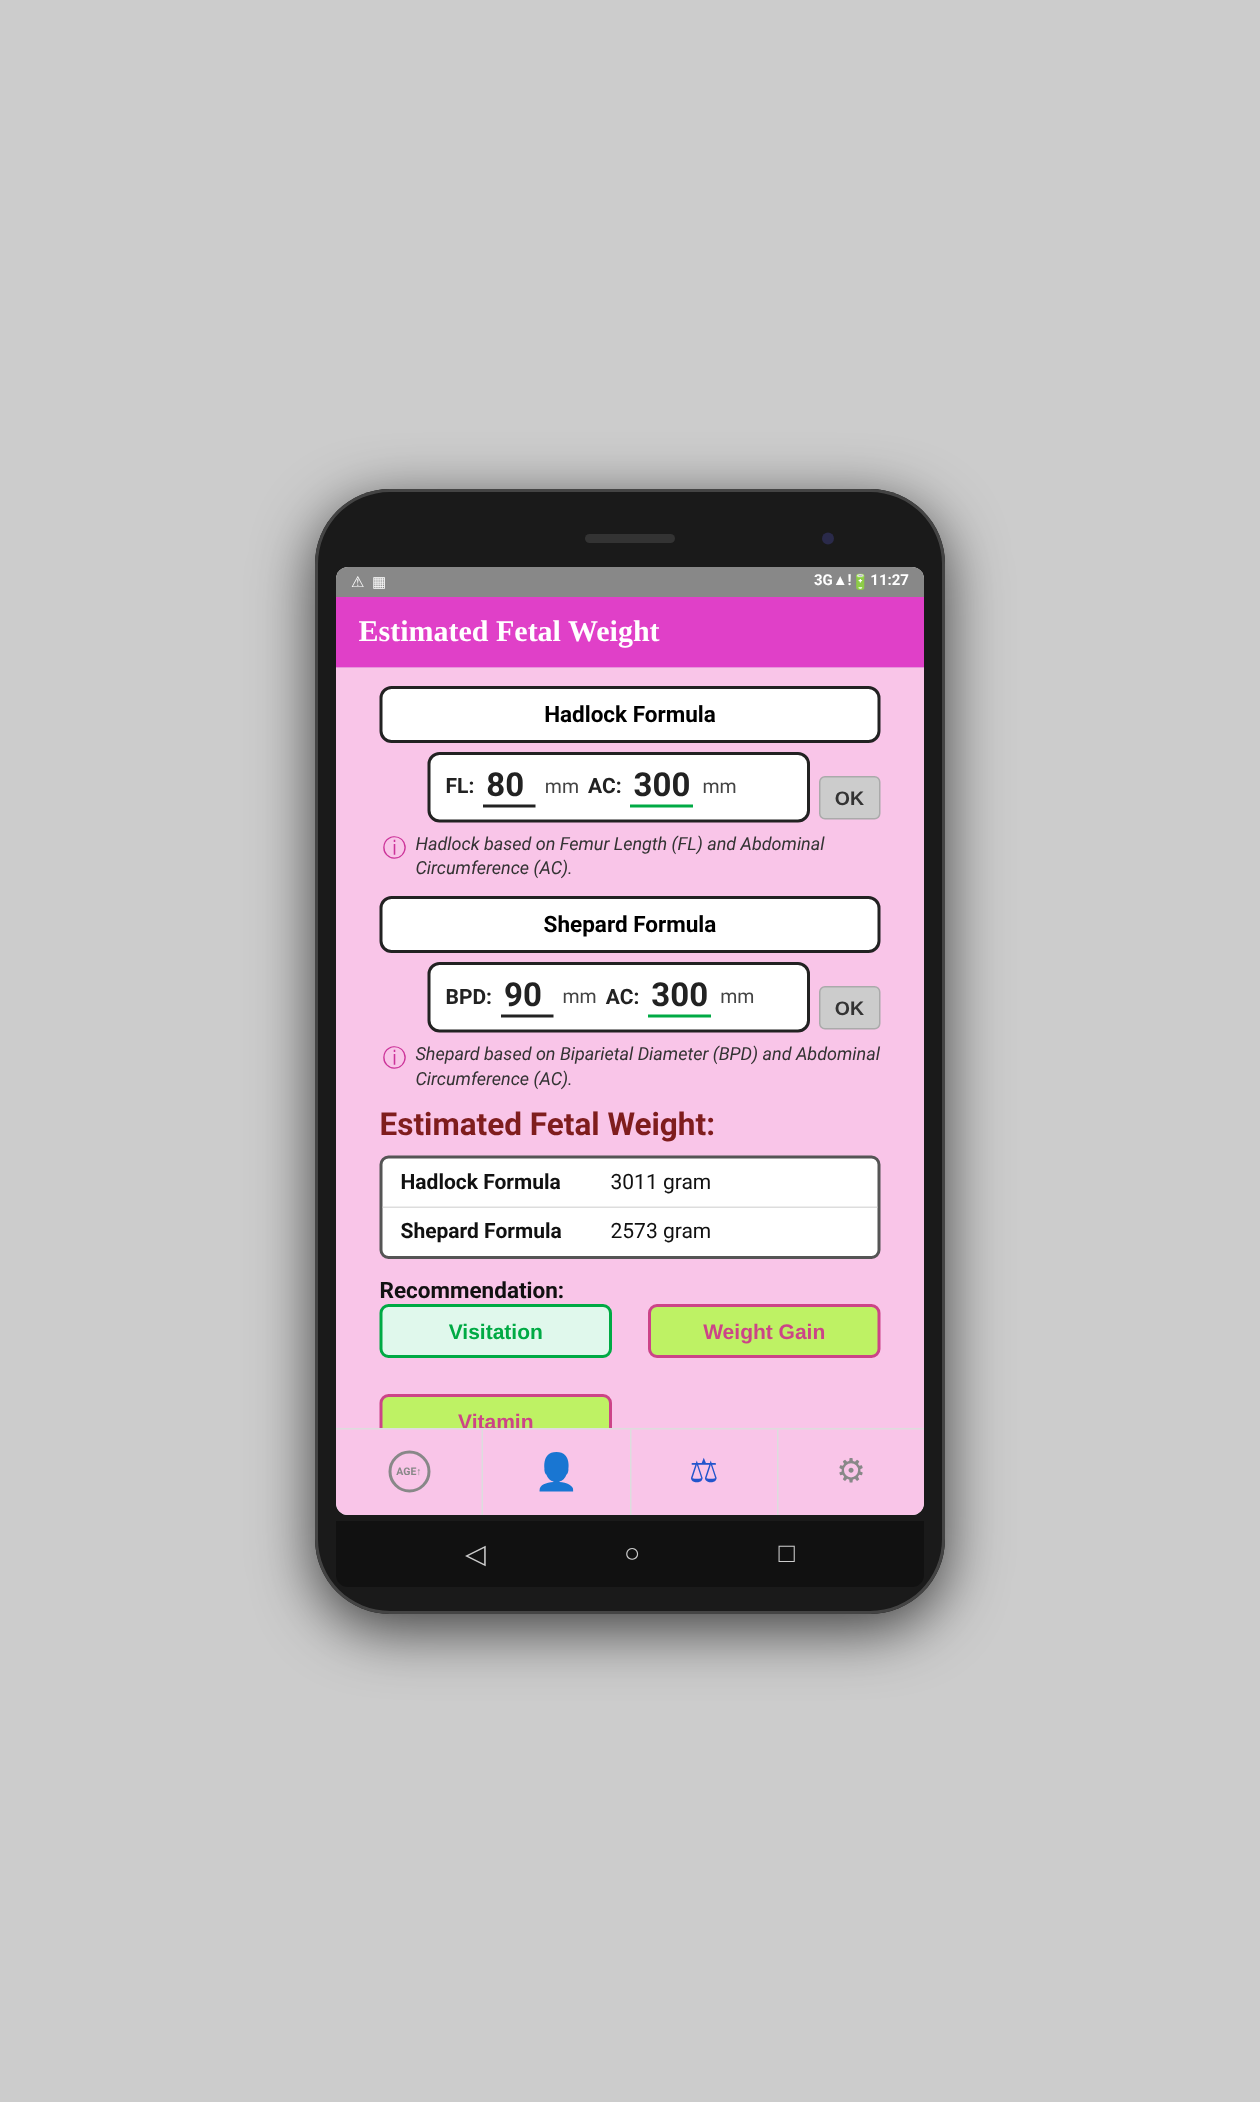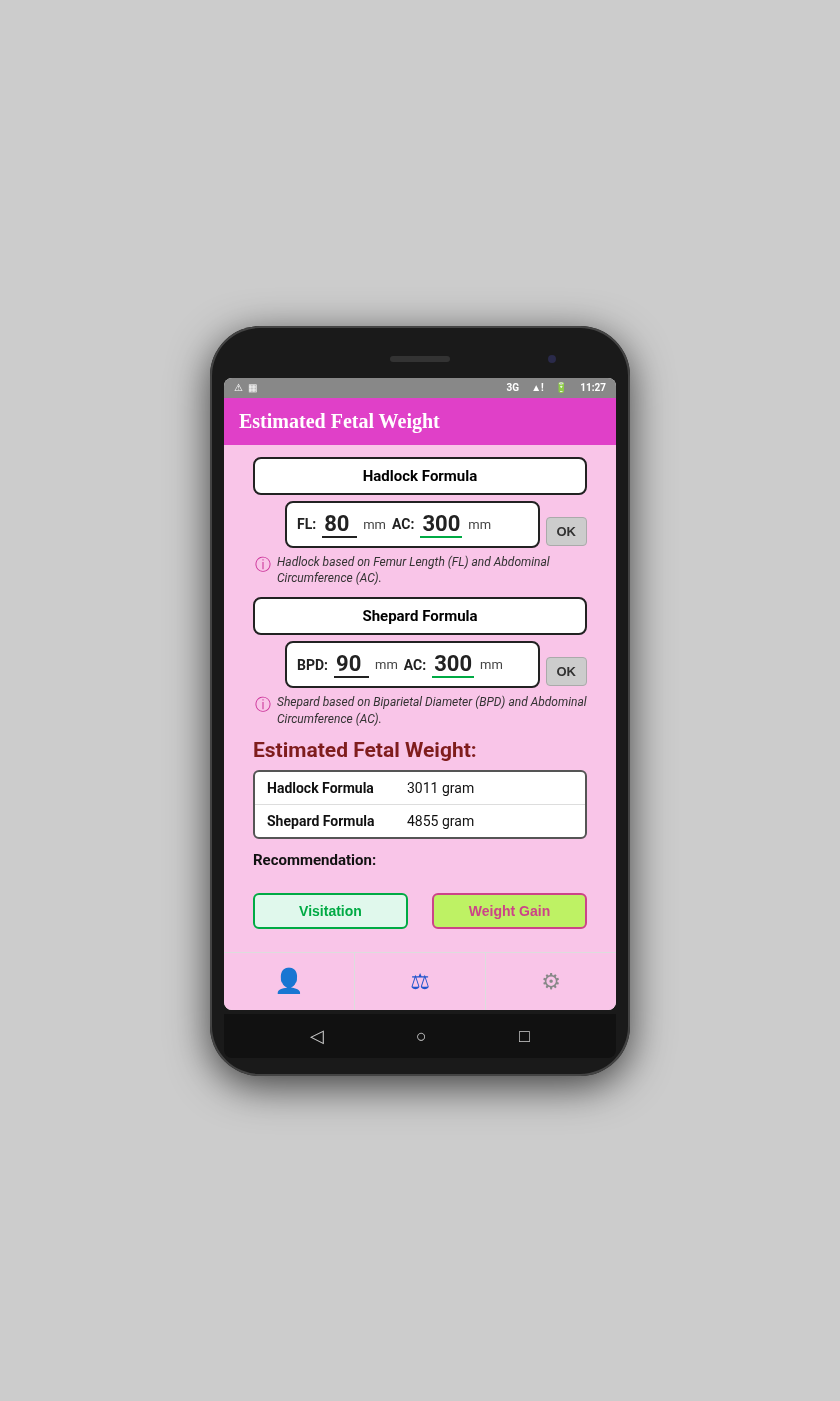--- a/index.html
+++ b/index.html
@@ -72,21 +72,21 @@
     }
 
     .status-left {
       display: flex;
       gap: 5px;
       align-items: center;
     }
 
     .status-right {
       display: flex;
-      gap: 12px;
+      gap: 0;
       align-items: center;
       font-weight: bold;
     }
 
     .app-header {
       background: #e040c8;
       padding: 12px 15px;
     }
 
     .app-header-title {
@@ -231,21 +231,21 @@
 
     .results-value {
       color: #111;
       text-align: right;
     }
 
     .recommendation-label {
       font-weight: bold;
       font-size: 15px;
       color: #111;
-      margin-bottom: 24px;
+      margin-bottom: 0;
     }
 
     .recommendation-buttons {
       display: grid;
       grid-template-columns: 1fr 1fr;
       gap: 24px;
     }
 
     .rec-btn {
       border: 2px solid;
@@ -408,33 +408,39 @@
       </div>
 
       <div class="results-label">Estimated Fetal Weight:</div>
       <div class="results-table">
         <div class="results-row">
           <span class="results-formula-name">Hadlock Formula</span>
           <span class="results-value">3011 gram</span>
         </div>
         <div class="results-row">
           <span class="results-formula-name">Shepard Formula</span>
-          <span class="results-value">4855 gram</span>
+          <span class="results-value">2573 gram</span>
         </div>
       </div>
 
       <div class="recommendation-label">Recommendation:</div>
       <div class="recommendation-buttons">
         <button class="rec-btn green">Visitation</button>
         <button class="rec-btn partial">Weight Gain</button>
+        <button class="rec-btn partial">Vitamin</button>
       </div>
 
     </div>
 
     <div class="bottom-nav">
+      <div class="nav-item">
+        <div class="age-circle">
+          <span style="font-size:7px; font-weight:bold;">AGE↑</span>
+        </div>
+      </div>
       <div class="nav-item">
         <span class="nav-icon" style="font-size:24px;">👤</span>
       </div>
       <div class="nav-item">
         <span class="nav-icon active">⚖</span>
       </div>
       <div class="nav-item">
         <span class="nav-icon">⚙</span>
       </div>
     </div>

